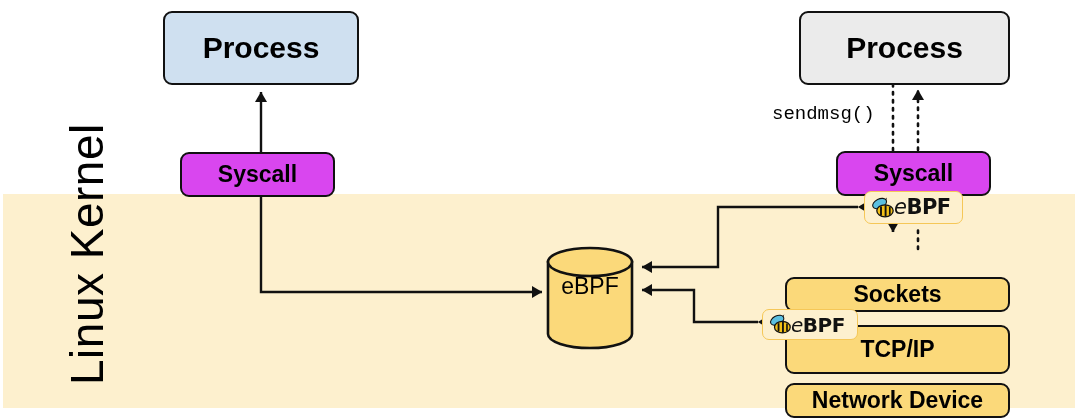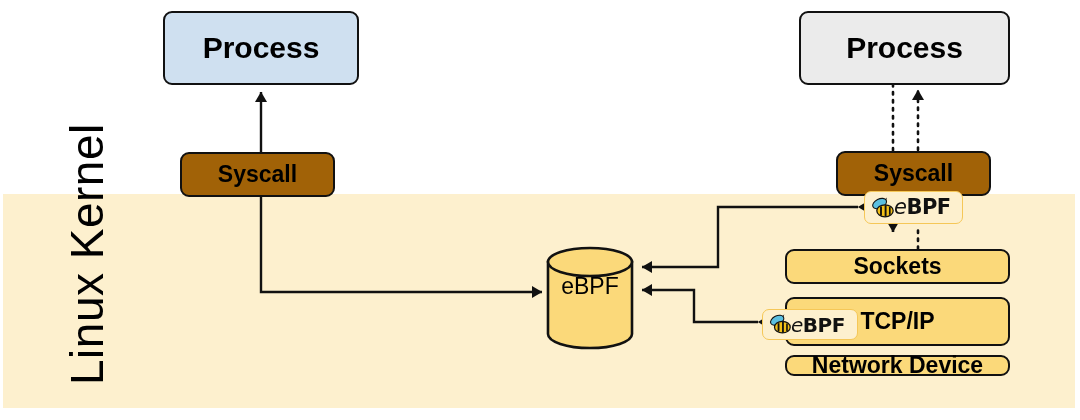--- a/index.html
+++ b/index.html
@@ -43,26 +43,27 @@
   }
   .node-process-left {
     background: #cfe0f0;
     font-size: 30px;
   }
   .node-process-right {
     background: #ebebeb;
     font-size: 30px;
   }
   .node-syscall {
-    background: #a16207;
+    background: #d946ef;
     font-size: 23px;
   }
   .node-stack {
     background: #fbd97a;
     font-size: 23px;
+    margin-top: 28px;
   }
   .kernel-region {
     position: absolute;
     background: #fdf0ce;
   }
   .kernel-label {
     position: absolute;
     color: #000000;
     font-size: 46px;
     letter-spacing: 0.5px;
@@ -160,29 +161,30 @@
   <div class="cyl-text" style="left:548px; top:274px; width:84px;">
     <div>eBPF</div>
   </div>
 
   <div class="node node-process-left" style="left:163px; top:11px; width:196px; height:74px;">Process</div>
 
   <div class="node node-syscall" style="left:180px; top:152px; width:155px; height:45px;">Syscall</div>
 
   <div class="node node-process-right" style="left:799px; top:11px; width:211px; height:74px;">Process</div>
 
+  <div class="syscall-fn-label" style="left:772px; top:103px;">sendmsg()</div>
 
 
   <div class="node node-syscall" style="left:836px; top:151px; width:155px; height:45px;">Syscall</div>
 
   <div class="node node-stack" style="left:785px; top:249px; width:225px; height:35px;">Sockets</div>
 
   <div class="node node-stack" style="left:785px; top:297px; width:225px; height:49px;">TCP/IP</div>
 
-  <div class="node node-stack" style="left:785px; top:355px; width:225px; height:21px;">Network Device</div>
+  <div class="node node-stack" style="left:785px; top:355px; width:225px; height:35px;">Network Device</div>
 
   <div class="ebpf-badge" style="left:864px; top:191px; width:99px; height:33px;">
     <svg class="bee" width="28" height="24" viewBox="0 0 28 24">
       <path d="M14.5,2.2 C12.6,3.9 11.6,6.4 11.4,8.6 L16.8,8.0 C16.4,5.6 15.8,3.6 14.5,2.2 Z" fill="#111111"></path>
       <path d="M19.0,1.4 L17.2,7.4 L15.4,5.2 Z" fill="#111111"></path>
       <ellipse cx="11.6" cy="7.6" rx="7.4" ry="4.6" transform="rotate(-26 11.6 7.6)" fill="#5bbfe0" stroke="#111111" stroke-width="1.1"></ellipse>
       <ellipse cx="17.0" cy="14.8" rx="8.2" ry="6.0" fill="#f2c018" stroke="#111111" stroke-width="1.3"></ellipse>
       <path d="M13.0,10.6 L13.0,19.4" stroke="#111111" stroke-width="1.9"></path>
       <path d="M17.6,9.2 L17.6,20.6" stroke="#111111" stroke-width="1.9"></path>
       <path d="M21.8,11.0 L21.8,18.8" stroke="#111111" stroke-width="1.7"></path>

